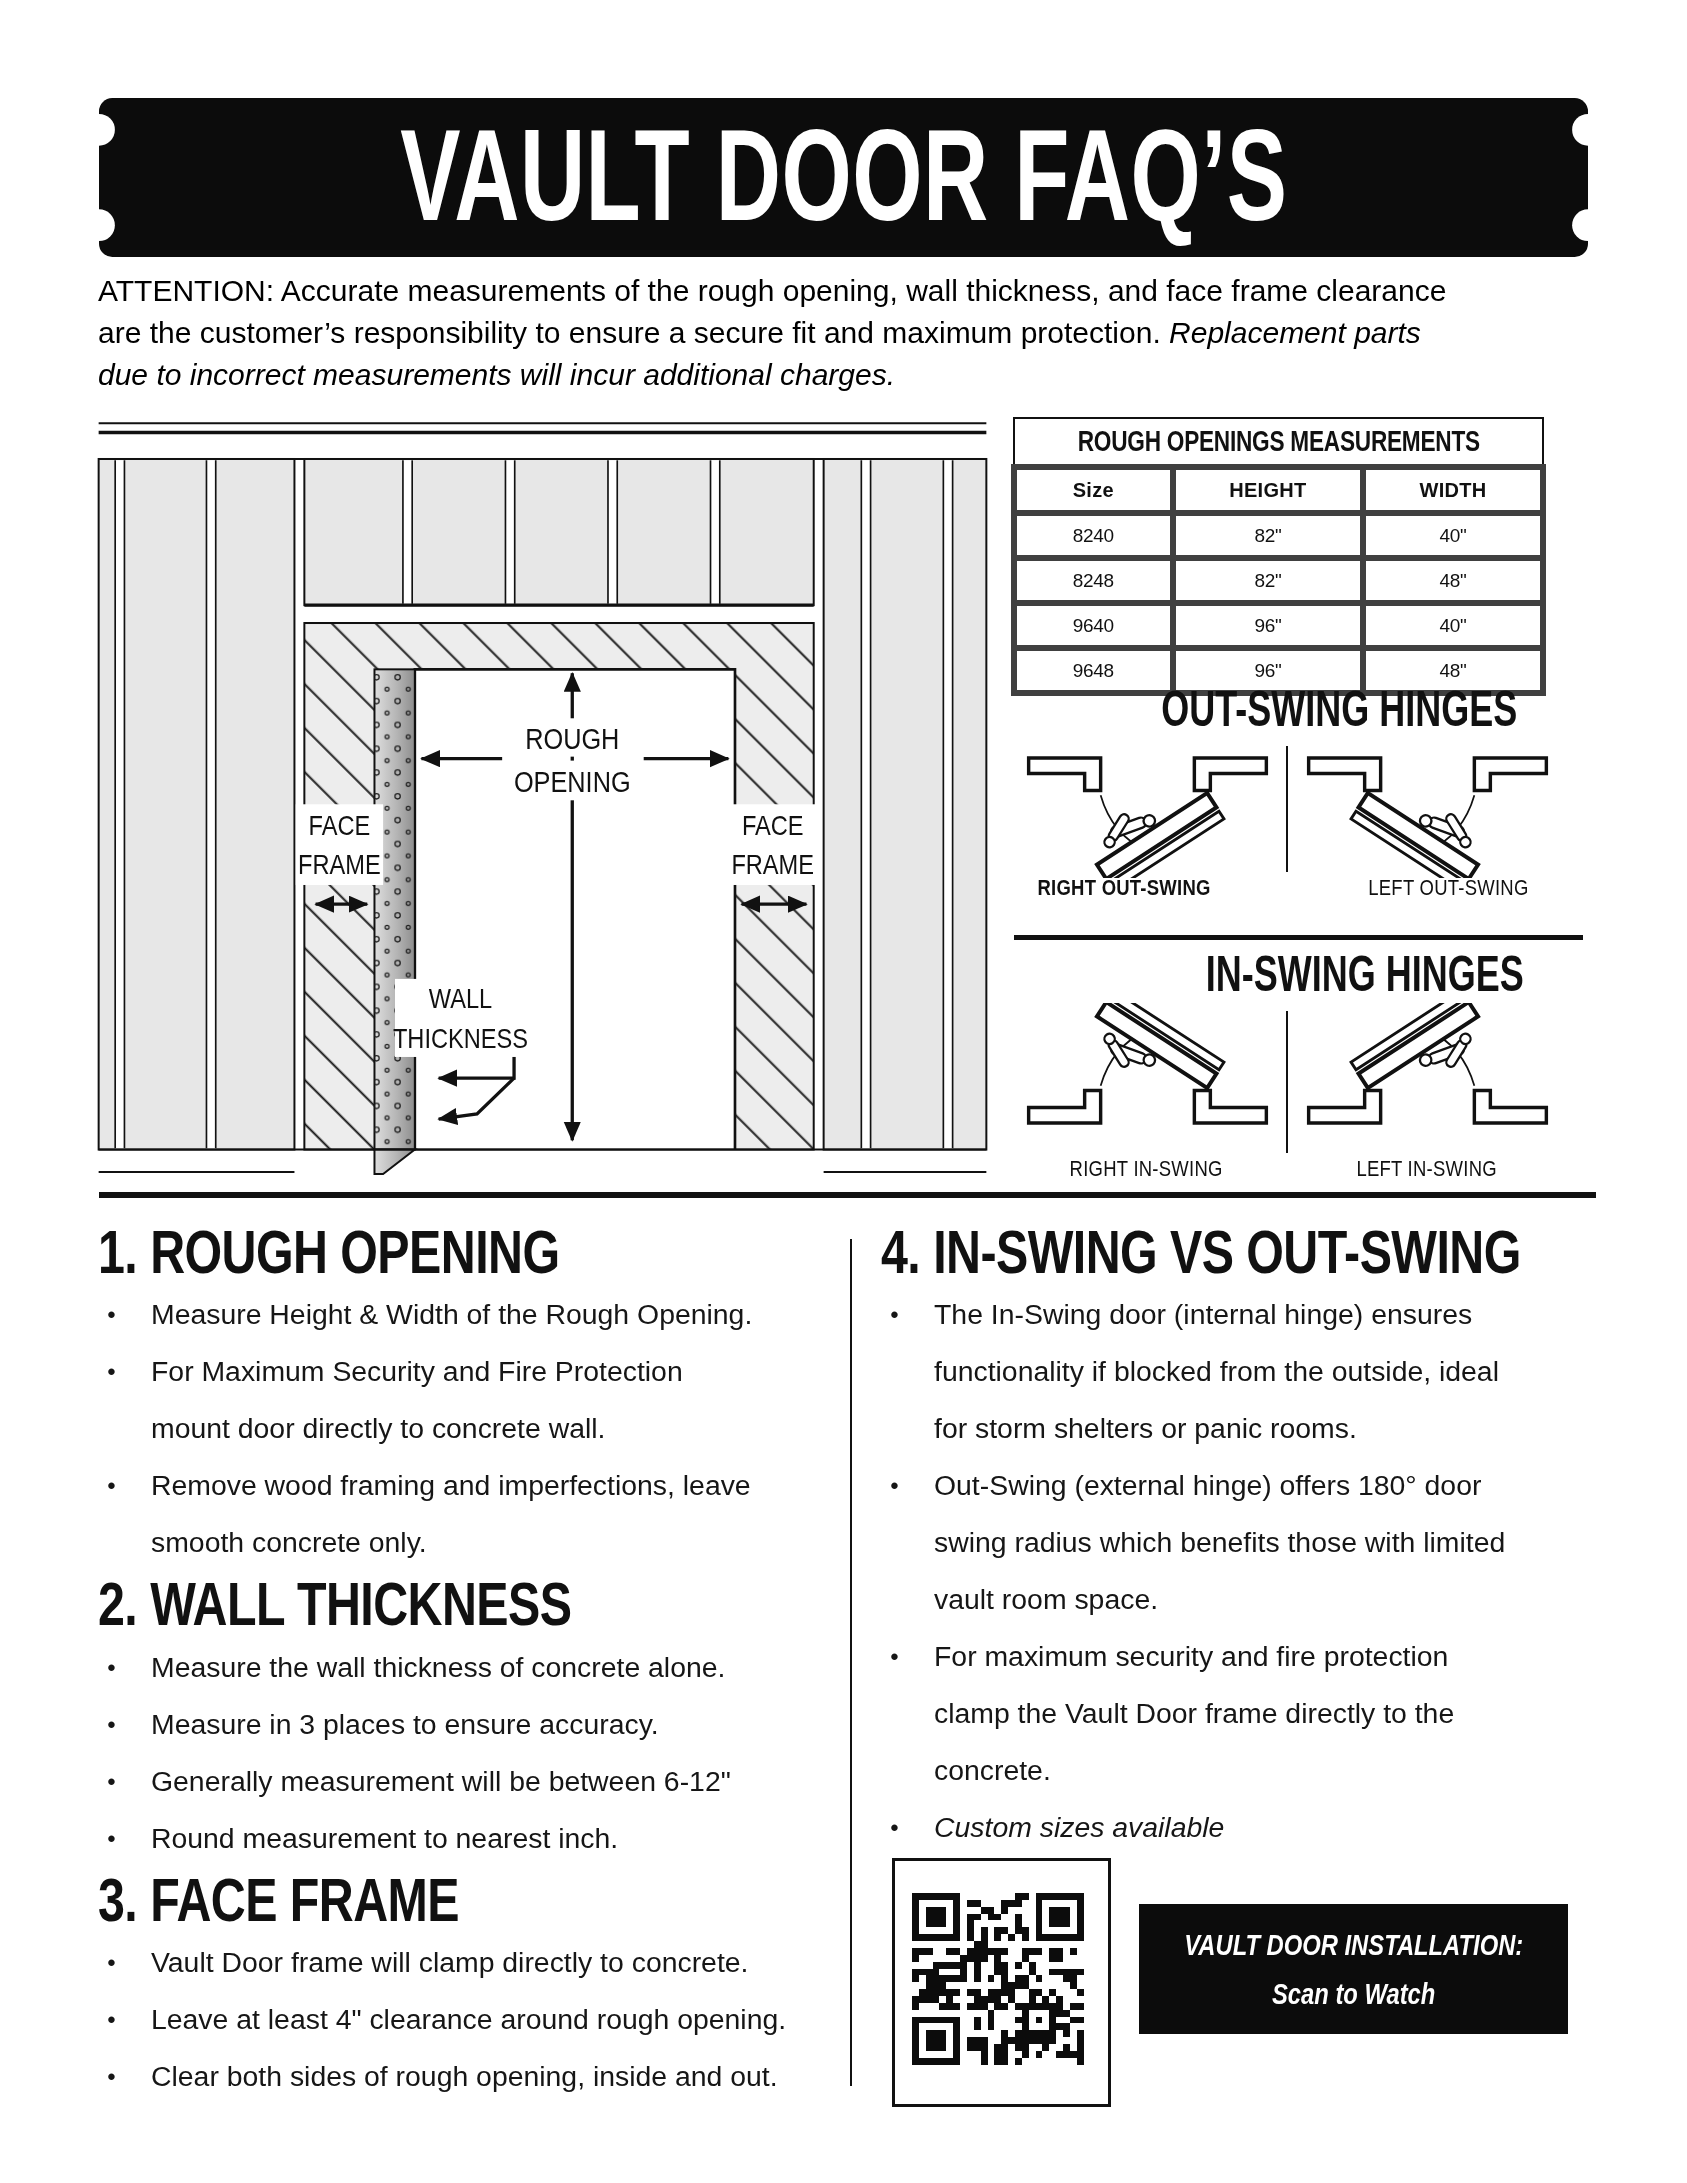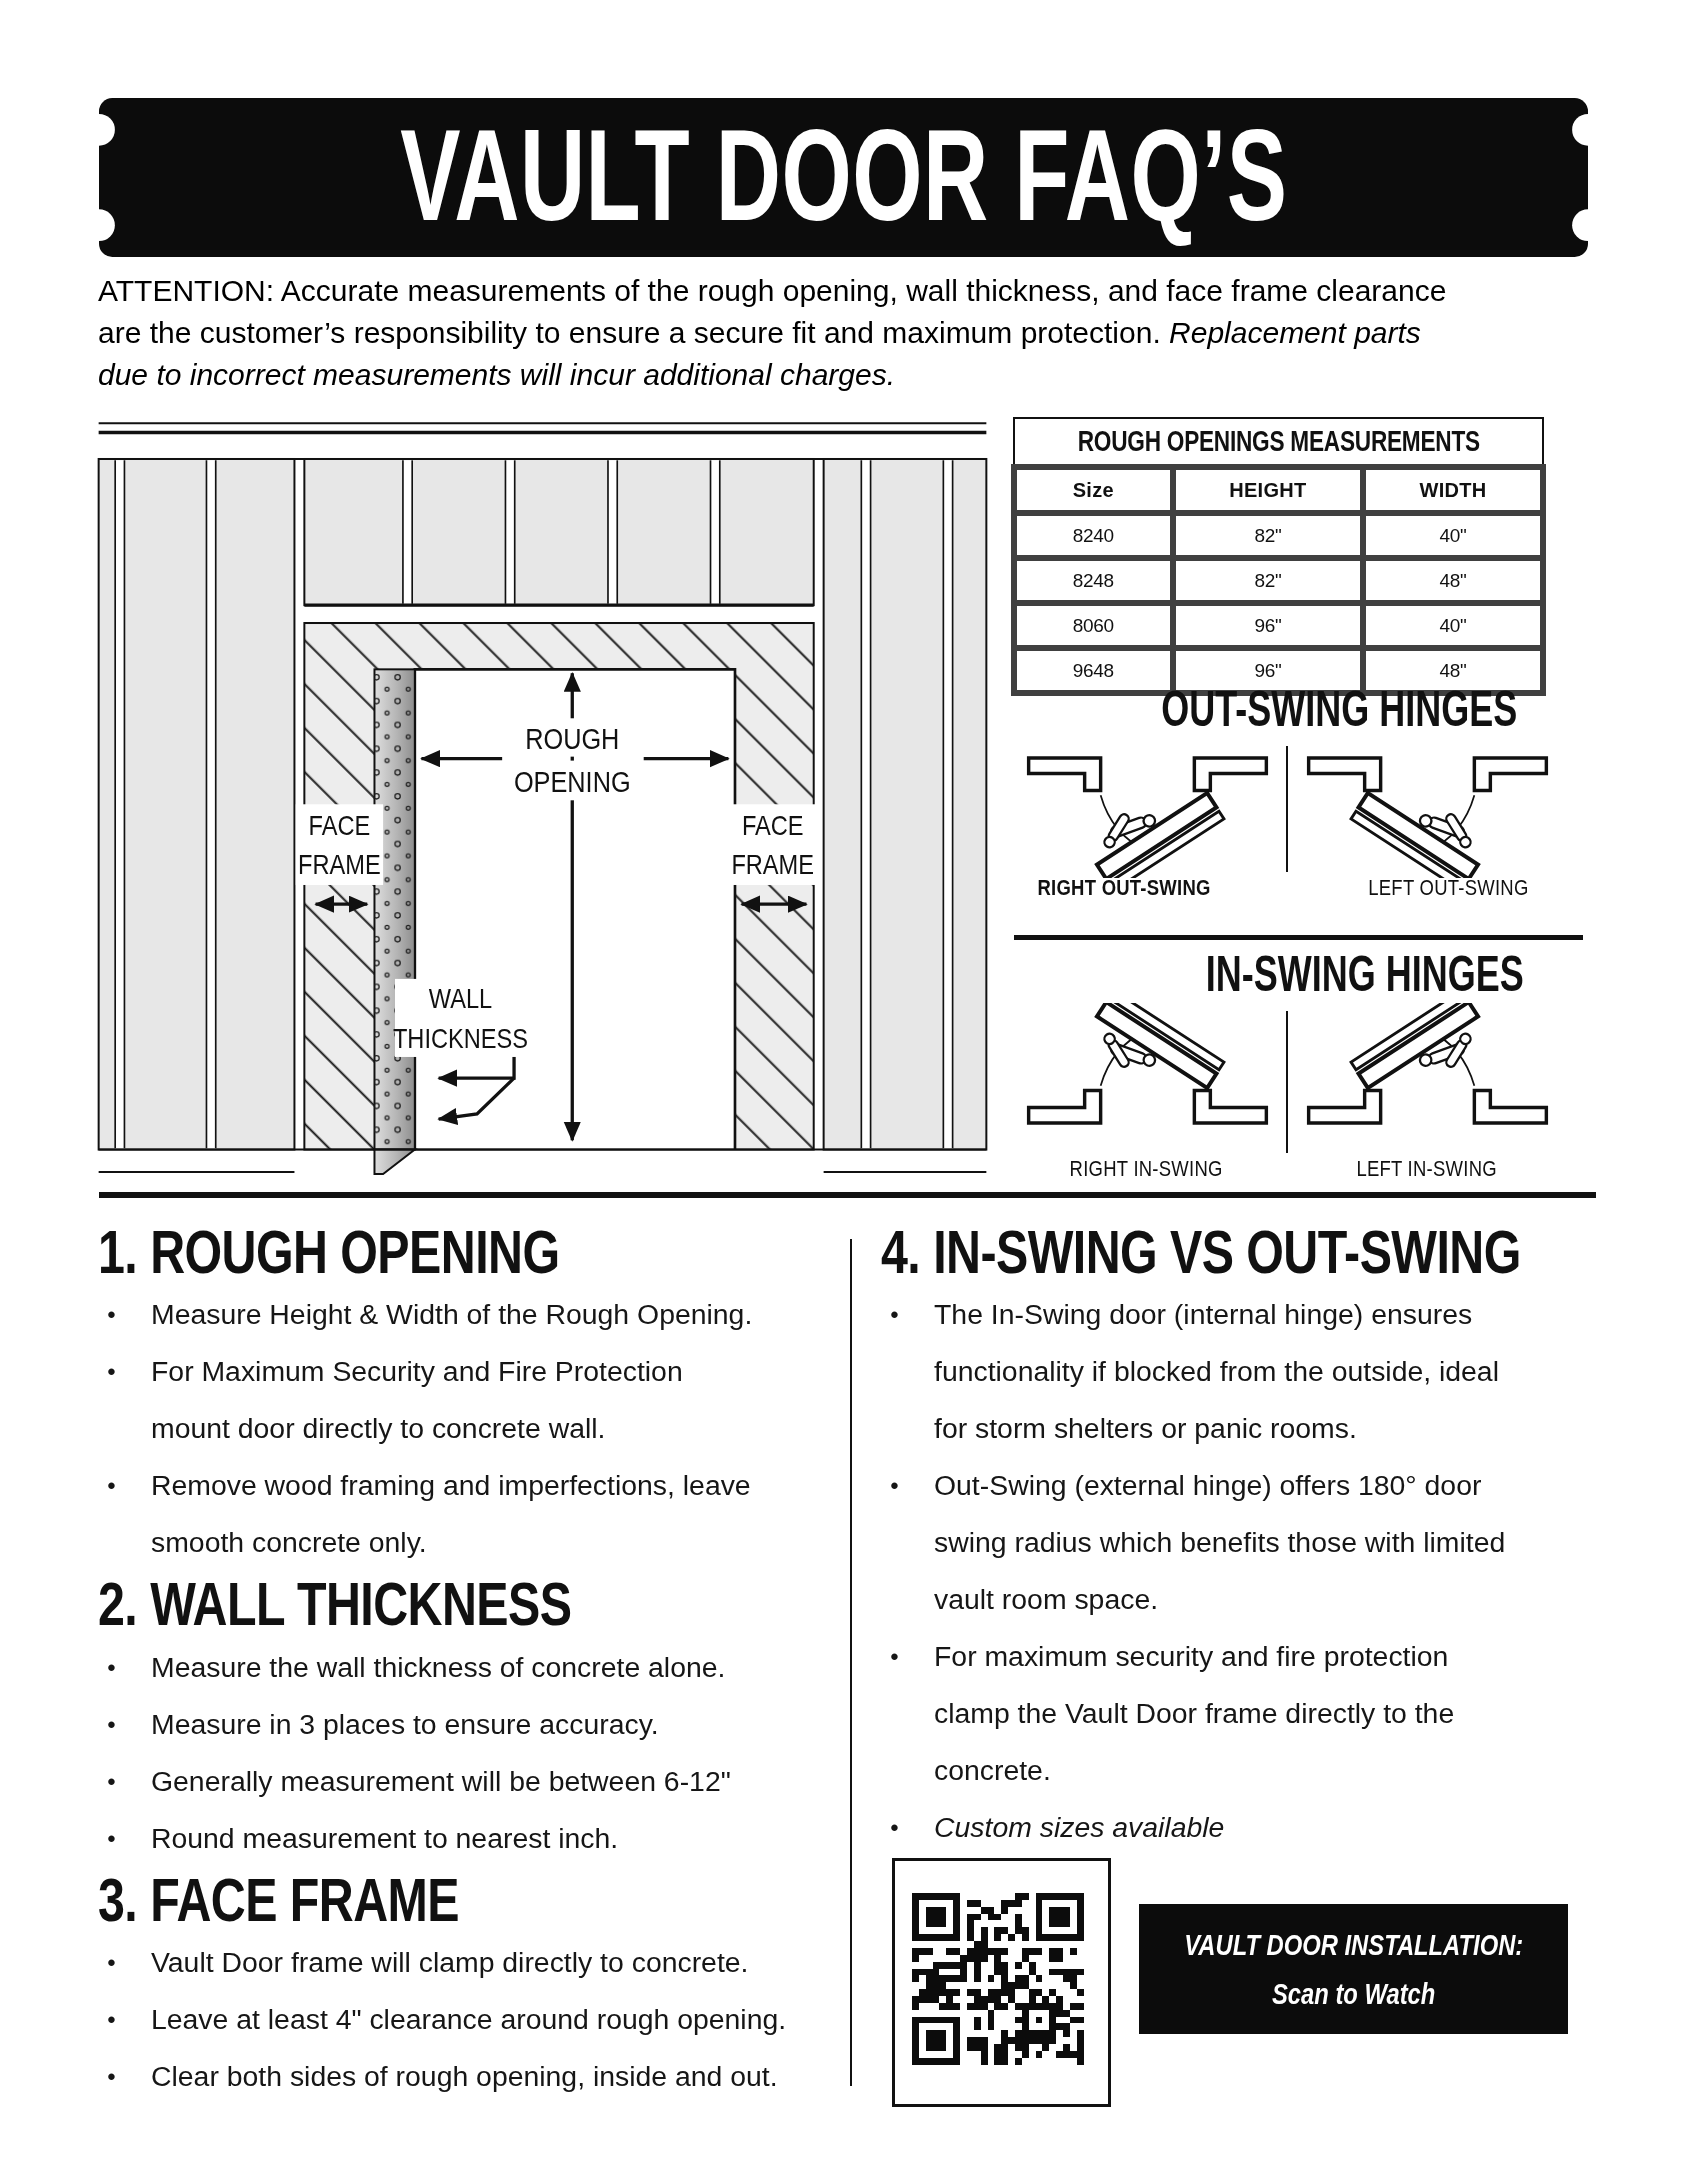--- a/index.html
+++ b/index.html
@@ -205,21 +205,21 @@
           <td>8240</td>
           <td>82"</td>
           <td>40"</td>
         </tr>
         <tr>
           <td>8248</td>
           <td>82"</td>
           <td>48"</td>
         </tr>
         <tr>
-          <td>8060</td>
+          <td>9640</td>
           <td>96"</td>
           <td>40"</td>
         </tr>
         <tr>
           <td>9648</td>
           <td>96"</td>
           <td>48"</td>
         </tr>
       </tbody>
   </table>

